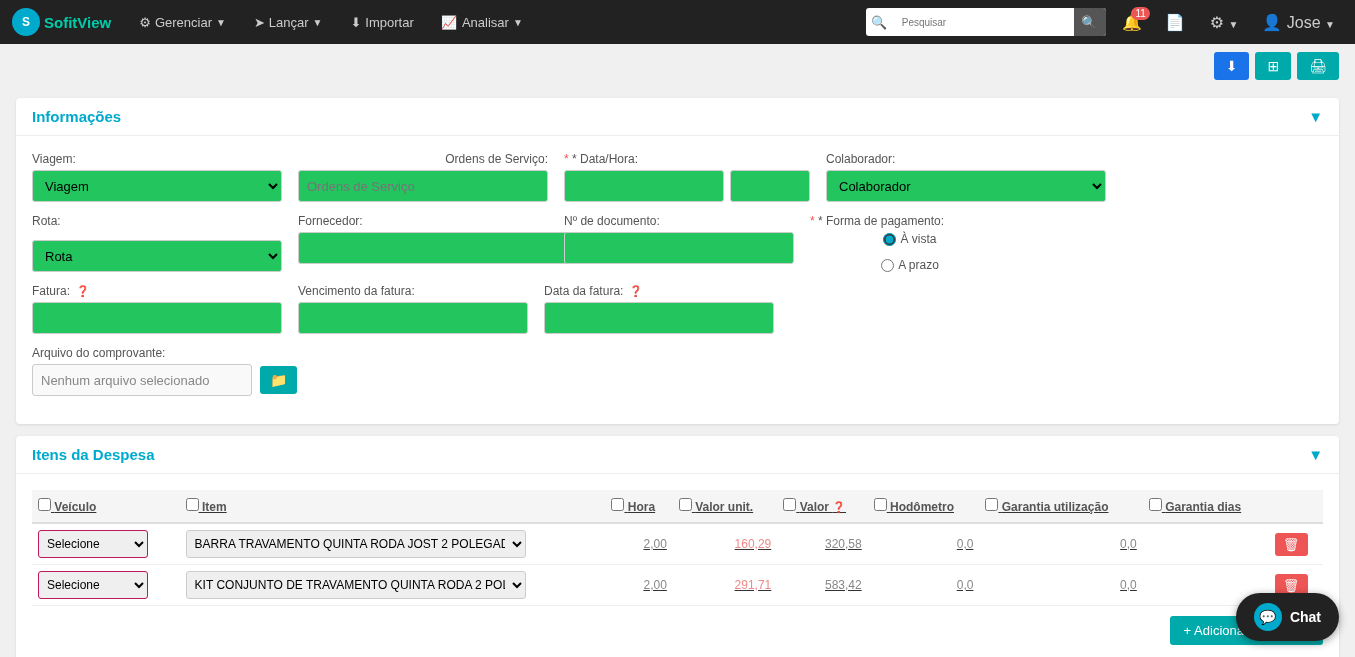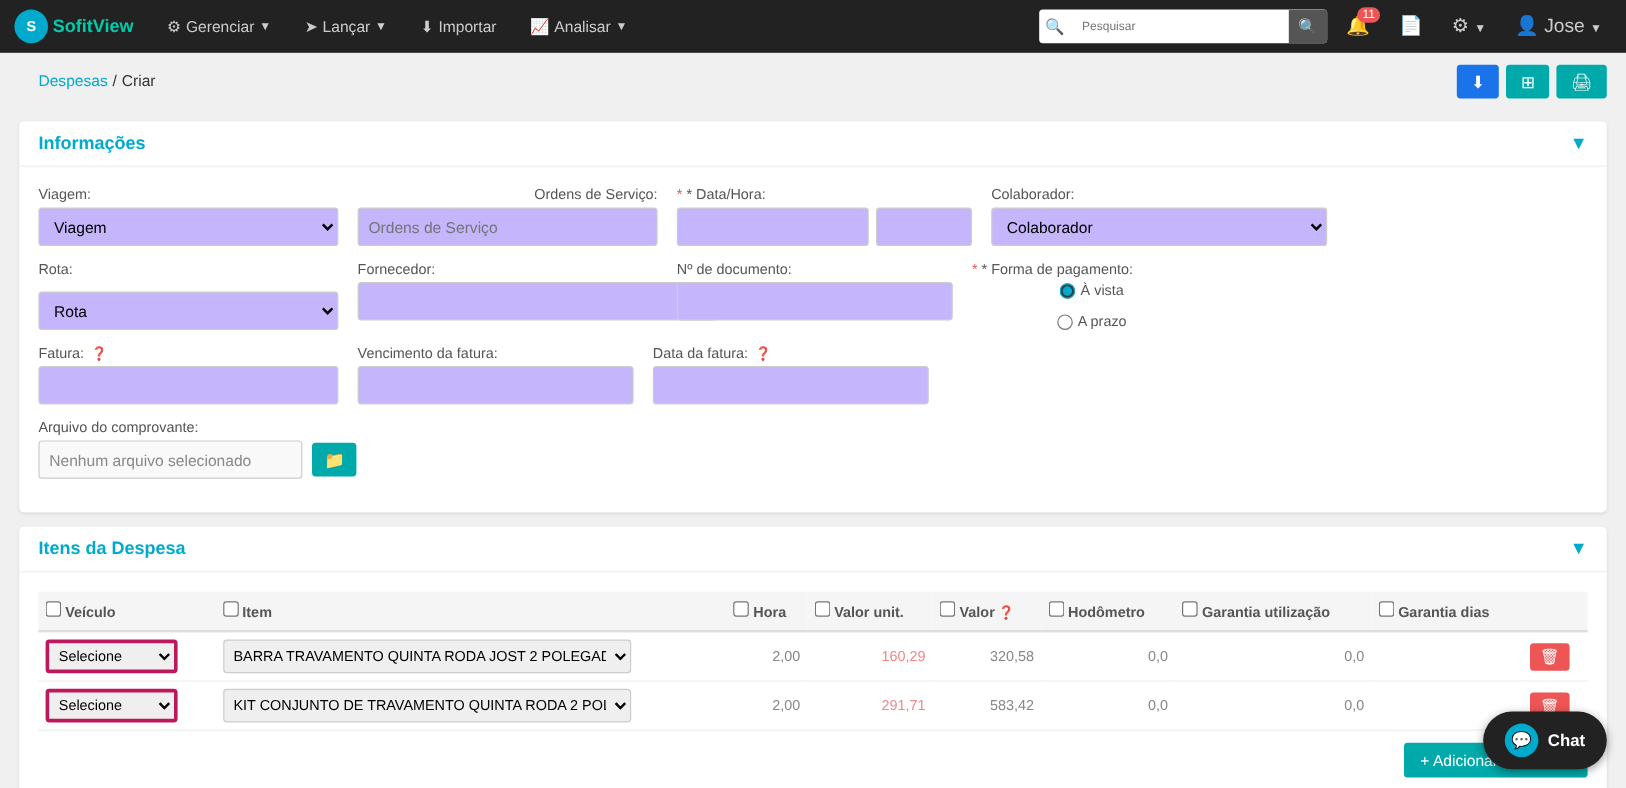--- a/index.html
+++ b/index.html
@@ -152,21 +152,21 @@
     .form-group label {
       font-size: 12px;
       color: #555;
     }
 
     .form-control {
       border: 1px solid #ccc;
       border-radius: 3px;
       padding: 5px 8px;
       font-size: 13px;
-      background: #c4b5fd;
+      background: #22c55e;
       outline: none;
       height: 32px;
     }
 
     select.form-control { appearance: auto; }
 
     .form-group-viagem { width: 250px; }
     .form-group-ordens { width: 250px; align-items: flex-end; }
     .form-group-data { width: 160px; }
     .form-group-hora { width: 80px; }
@@ -222,20 +222,21 @@
       border-radius: 3px;
       cursor: pointer;
       font-size: 14px;
     }
 
     
     .items-table {
       width: 100%;
       border-collapse: collapse;
       font-size: 12px;
+      text-decoration: underline;
     }
     .items-table th {
       background: #f5f5f5;
       border-bottom: 2px solid #ddd;
       padding: 8px 6px;
       text-align: left;
       font-weight: bold;
       color: #555;
     }
     .items-table td {
@@ -243,21 +244,21 @@
       padding: 6px 6px;
       vertical-align: middle;
     }
     .items-table .num-cell { text-align: right; color: #888; }
     .items-table .num-orange { text-align: right; color: #e88; }
 
     .select-veiculo {
       width: 110px;
       height: 28px;
       font-size: 12px;
-      border: 3px solid #be185d;
+      border: 1px solid #be185d;
       border-radius: 3px;
       padding: 2px 4px;
     }
     .item-select {
       width: 100%;
       min-width: 200px;
       height: 28px;
       font-size: 12px;
       border: 1px solid #ccc;
       border-radius: 3px;
@@ -367,25 +368,20 @@
   </div>
 
   <div class="topnav-icon">
     <span>👤</span>
     <span>Jose</span>
     <span class="chevron-icon">▼</span>
   </div>
 </nav>
 
 <div style="display:flex; align-items:center; padding: 8px 16px;">
-  <div class="breadcrumb">
-    <a href="#">Despesas</a>
-    <span>/</span>
-    <span>Criar</span>
-  </div>
   <div class="breadcrumb-actions">
     <button class="btn-action btn-blue">⬇</button>
     <button class="btn-action btn-teal">⊞</button>
     <button class="btn-action btn-teal">🖨</button>
   </div>
 </div>
 
 <div class="main-content">
 
   <div class="card">

